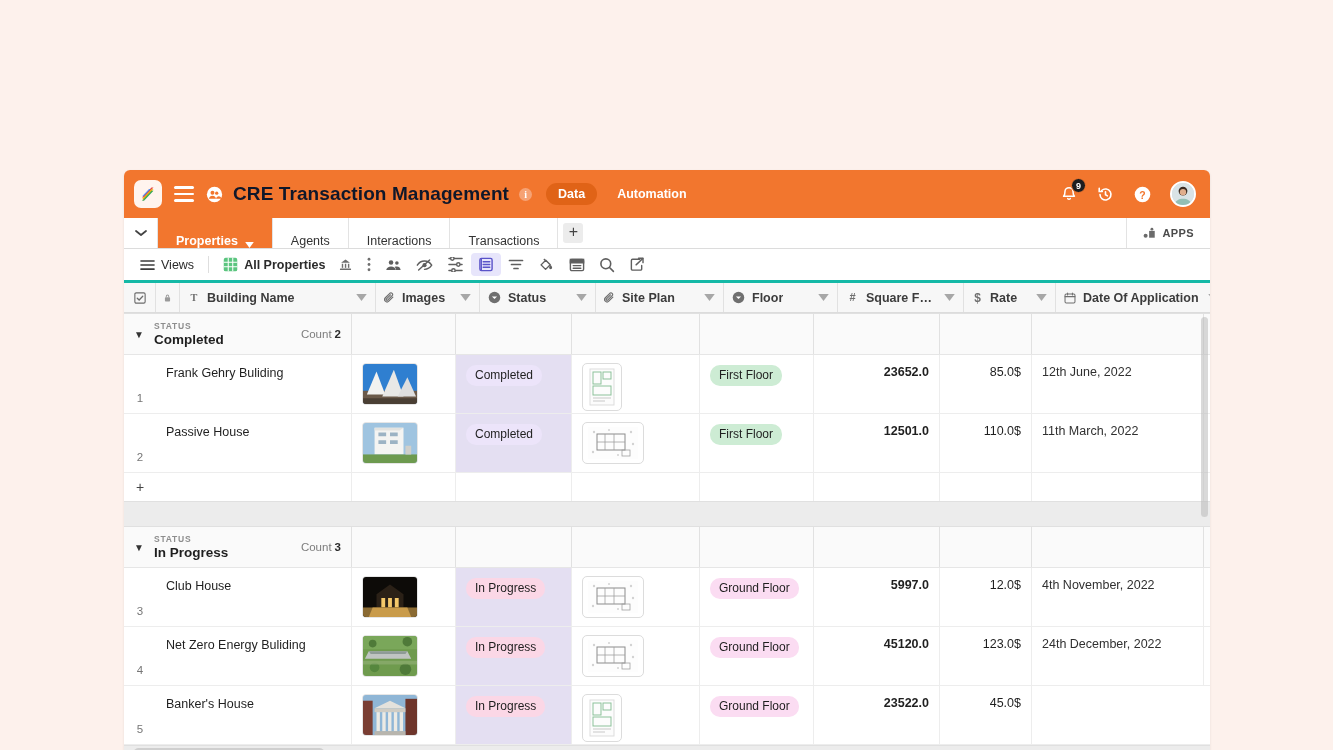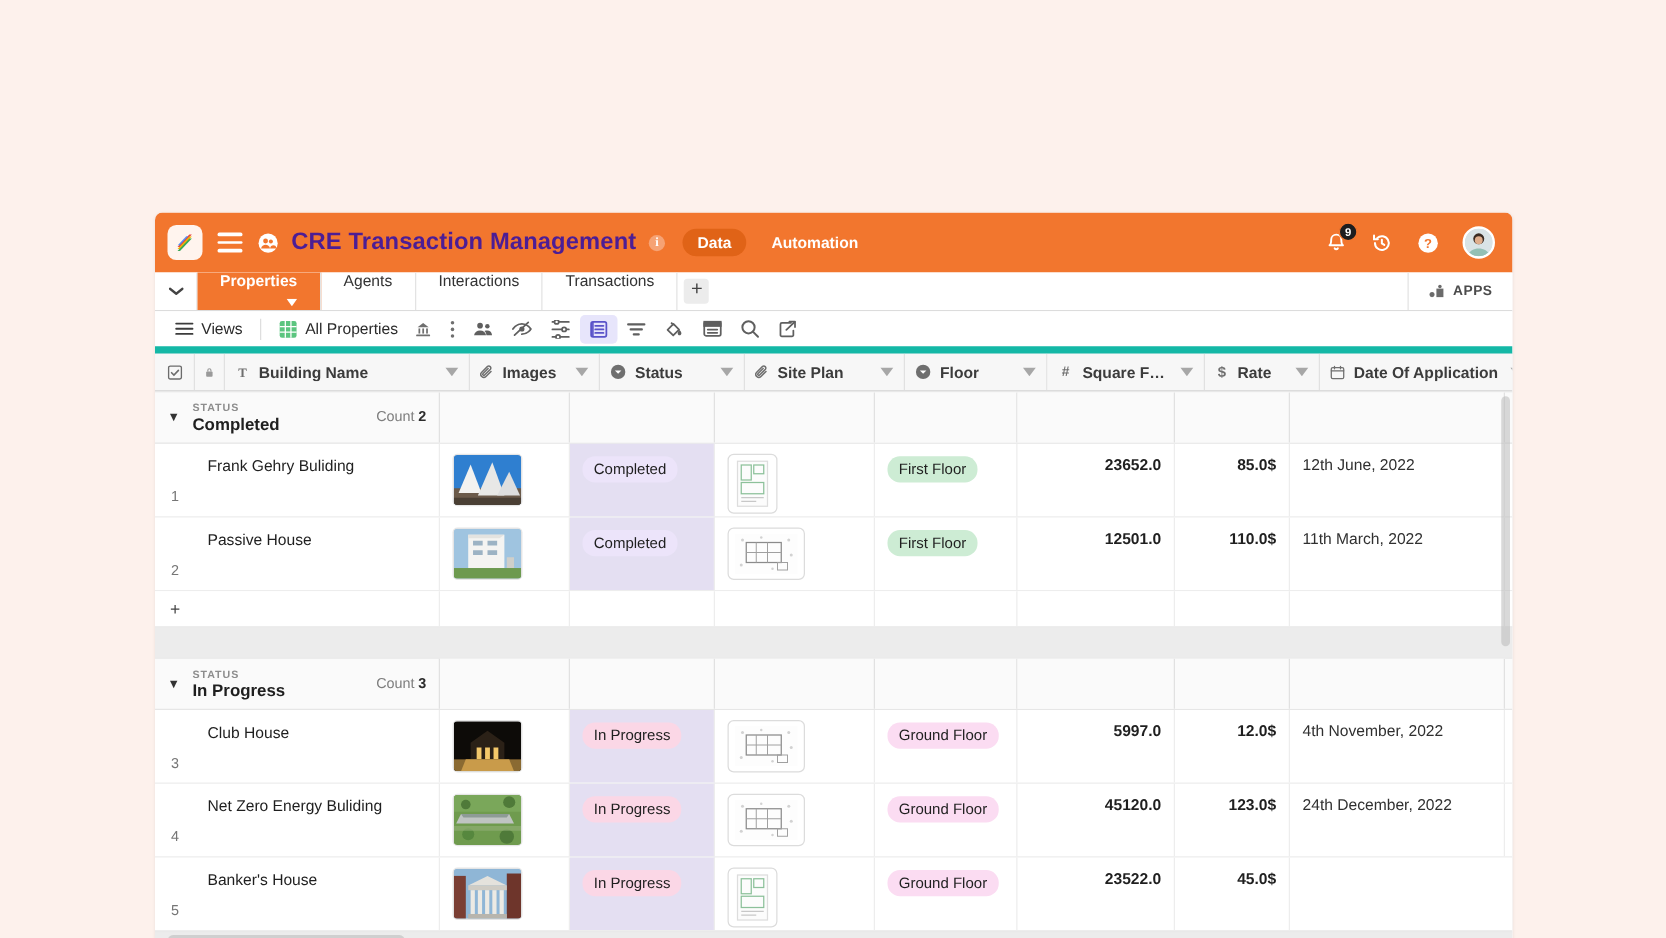--- a/index.html
+++ b/index.html
@@ -34,21 +34,21 @@
     background: #fff4ee;
     border-radius: 7px;
     display: flex; align-items: center; justify-content: center;
     flex: none;
   }
   .logo svg { display:block; }
   .hamburger { width: 20px; flex:none; display:flex; flex-direction:column; gap:4px; cursor:pointer; margin-left:2px;}
   .hamburger i { display:block; height:2.4px; background:#fff; border-radius:2px; }
   .team-icon { flex:none; display:flex; align-items:center; margin-left:2px;}
   .app-title {
-    color:#4c1d95; font-size:19px; font-weight:700; letter-spacing:.1px;
+    color:#0f172a; font-size:19px; font-weight:700; letter-spacing:.1px;
     white-space:nowrap;
   }
   .info-dot {
     width:13px;height:13px;border-radius:50%;background:#f6a274;
     display:flex;align-items:center;justify-content:center;
     color:#fff;font-size:10px;font-weight:700;flex:none;font-family:"Liberation Serif",serif;
   }
   .pill-data {
     background:#e06317; color:#ffffff; font-size:12.5px; font-weight:700;
     border-radius:12px; padding:4px 12px; margin-left:4px; white-space:nowrap;
@@ -75,43 +75,43 @@
     display:flex; align-items:stretch;
     border-bottom:1px solid #dcdcdc;
   }
   .tab-caret {
     width:34px; display:flex;align-items:center;justify-content:center;
     border-right:1px solid #e3e3e3; cursor:pointer;
   }
   .tab {
     display:flex;align-items:flex-end; gap:7px;
     padding:0 18px; font-size:12.5px; color:#333;
-    border-right:1px solid #e3e3e3; cursor:pointer; white-space:nowrap;flex-direction:column;
+    border-right:1px solid #e3e3e3; cursor:pointer; white-space:nowrap;
   }
   .tab.active { background:#f2762e; color:#fff; font-weight:700; }
   .tab-add { width:30px; display:flex;align-items:center;justify-content:center; cursor:pointer;}
   .tab-add span {
     display:flex;align-items:center;justify-content:center;
     width:20px;height:20px;border-radius:3px;background:#ececec;
     font-size:16px;color:#444;line-height:1; padding-bottom:2px;
   }
   .tabbar-spacer { flex:1; border-right:1px solid #e3e3e3;}
   .apps-btn {
     display:flex;align-items:center;gap:5px;padding:0 16px;
     font-size:11px;font-weight:700;color:#4b4b4b;letter-spacing:.4px;cursor:pointer;
   }
 
   
   .toolbar {
     height:34px; background:#fff; display:flex; align-items:center;
-    gap:0; padding:0 10px; border-bottom:6px solid #14b8a6;
+    gap:0; padding:0 10px; border-bottom:3px solid #14b8a6;
   }
   .tb-item { display:flex;align-items:center;gap:6px; cursor:pointer; padding:4px 6px; }
   .tb-label { font-size:12.5px; color:#2b2b2b; }
-  .tb-label.b { font-weight:400; }
+  .tb-label.b { font-weight:700; }
   .tb-sep { width:1px;height:17px;background:#dedede;margin:0 8px; }
   .tb-ic { display:flex;align-items:center;justify-content:center;cursor:pointer;padding:4px 7px;border-radius:4px;}
   .tb-ic.sel { background:#e7e5fb; }
 
   
   .gridwrap { position:relative; background:#ececec; height:calc(100% - 113px); overflow:hidden; }
 
   .hdr-row {
     display:flex; height:30px; background:#f7f7f7;
     border-bottom:1px solid #dcdcdc; position:relative; z-index:3;
@@ -152,21 +152,21 @@
     padding:10px 10px 0 10px; font-size:12.5px; color:#1f1f1f;
     overflow:hidden;
   }
   .c-idx { width:32px; display:flex; align-items:flex-end; justify-content:center; padding:0 0 9px 0; font-size:11.5px; color:#767676; border-right:none;}
   .c-name { width:196px; font-size:12.5px; color:#1f1f1f; line-height:16px; }
   .c-img  { width:104px; display:flex; align-items:flex-start; padding-top:8px;}
   .c-status { width:116px; background:#e4dff2;}
   .c-plan { width:128px; display:flex; align-items:flex-start; padding-top:8px;}
   .c-floor { width:114px; }
   .c-sqft { width:126px; text-align:right; font-weight:700;}
-  .c-rate { width:92px; text-align:right; font-weight:700;}
+  .c-rate { width:92px; text-align:right; font-weight:400;}
   .c-date { width:170px; color:#303030;}
 
   .thumb {
     width:56px;height:42px;border-radius:4px;overflow:hidden;
     border:1.5px solid #e6e6e6; background:#ddd; flex:none;
   }
   .thumb svg { display:block; width:100%; height:100%; }
   .plan {
     width:40px;height:48px;border-radius:5px;border:1.5px solid #dcdcdc;
     background:#fff; display:flex;align-items:center;justify-content:center;flex:none;

